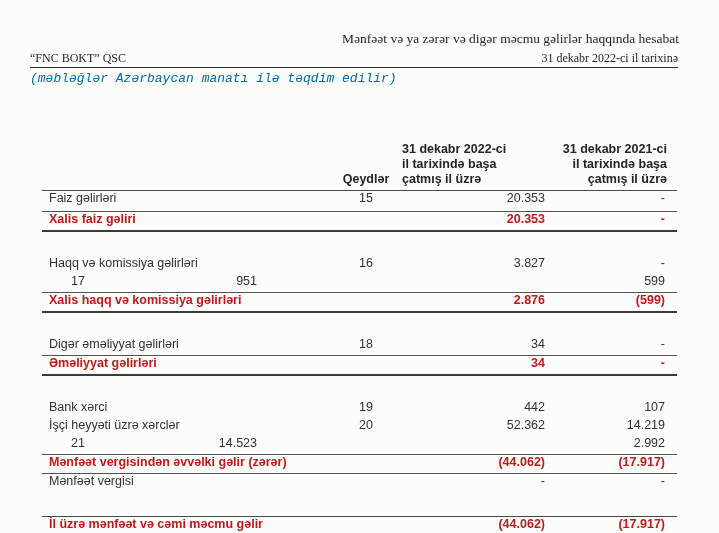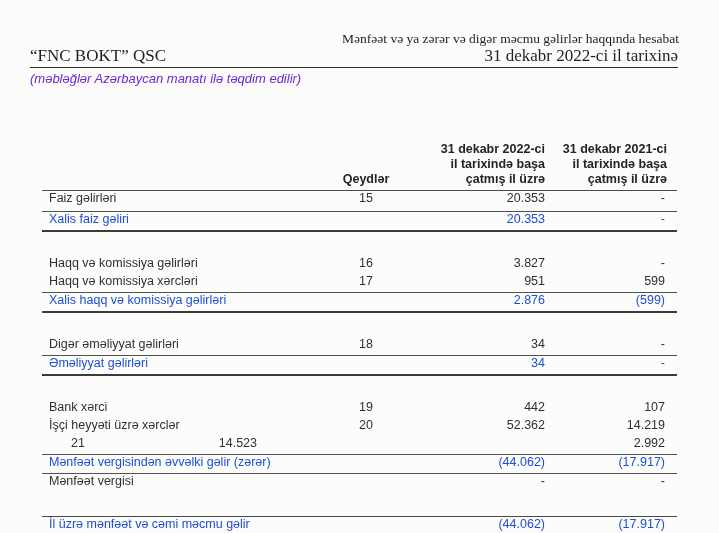--- a/index.html
+++ b/index.html
@@ -28,31 +28,31 @@
     left: 30px;
     right: 41px;
     top: 46px;
     height: 20px;
     display: flex;
     justify-content: space-between;
     align-items: flex-end;
     border-bottom: 1.4px solid #2c2c2c;
     padding-bottom: 1px;
     font-family: "Liberation Serif", serif;
-    font-size: 17px;
+    font-size: 12px;
     color: #1f1f1f;
   }
   .currency-note {
     position: absolute;
     left: 30px;
     top: 71px;
-    font-family: Liberation Sans, sans-serif;
+    font-family: Liberation Mono, monospace;
     font-style: italic;
     font-size: 13px;
-    color: #6d28d9;
+    color: #0369a1;
   }
 
   
   .fin-table {
     position: absolute;
     left: 42px;
     top: 124px;
     width: 635px;
     font-size: 12.5px;
   }
@@ -61,26 +61,26 @@
     align-items: flex-end;
     padding-bottom: 3px;
     border-bottom: 1px solid #4a4a4a;
     font-weight: bold;
     color: #242424;
     line-height: 15px;
     min-height: 52px;
   }
   .ch-label { width: 288px; }
   .ch-note  { width: 72px; text-align: center; margin-top: 48px; }
-  .ch-v1    { width: 145px; text-align: right; white-space: pre-line; padding-right: 2px; box-sizing: border-box; }
+  .ch-v1    { width: 145px; white-space: pre-line; padding-right: 2px; box-sizing: border-box; }
   .ch-v2    { flex: 1; text-align: right; white-space: pre-line; padding-right: 10px; box-sizing: border-box; }
 
   .row { display: flex; align-items: flex-start; height: 18px; }
   .rows-container > .row:first-child { height: 20px; }
-  .row.bold { font-weight: normal; color: #1d4ed8; }
+  .row.bold { font-weight: bold; color: #b91c1c; }
   .c-label { width: 288px; padding-left: 7px; box-sizing: border-box; white-space: nowrap; }
   .c-note  { width: 72px; text-align: center; }
   .c-v1    { width: 145px; text-align: right; padding-right: 2px; box-sizing: border-box; }
   .c-v2    { flex: 1; text-align: right; padding-right: 12px; box-sizing: border-box; }
 
   .b-thin  { border-bottom: 1px solid #525252; }
   .b-total { border-bottom: 2px solid #3b3b3b; }
   .b-grand {
     border-top: 1px solid #4a4a4a;
     border-bottom: 2.5px solid #333333;
@@ -127,21 +127,20 @@
           <div class="c-v2">-</div>
         </div>
         <div class="spacer"></div>
         <div class="row">
           <div class="c-label">Haqq və komissiya gəlirləri</div>
           <div class="c-note">16</div>
           <div class="c-v1">3.827</div>
           <div class="c-v2">-</div>
         </div>
         <div class="row b-thin">
-          <div class="c-label">Haqq və komissiya xərcləri</div>
           <div class="c-note">17</div>
           <div class="c-v1">951</div>
           <div class="c-v2">599</div>
         </div>
         <div class="row bold b-total">
           <div class="c-label">Xalis haqq və komissiya gəlirləri</div>
           <div class="c-note"></div>
           <div class="c-v1">2.876</div>
           <div class="c-v2">(599)</div>
         </div>

